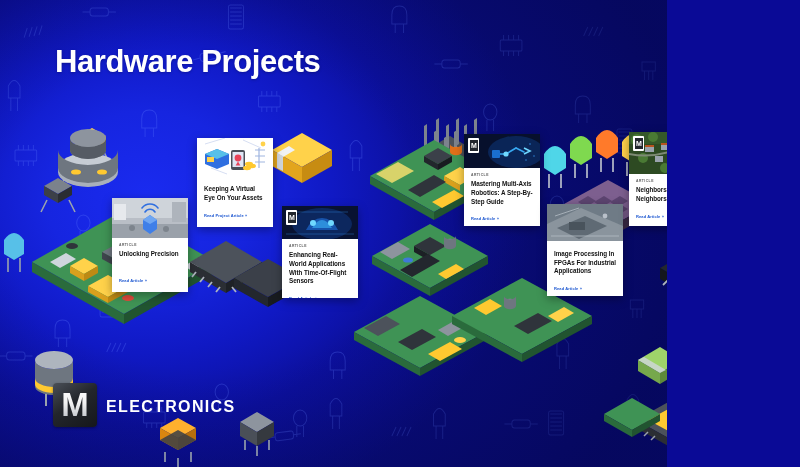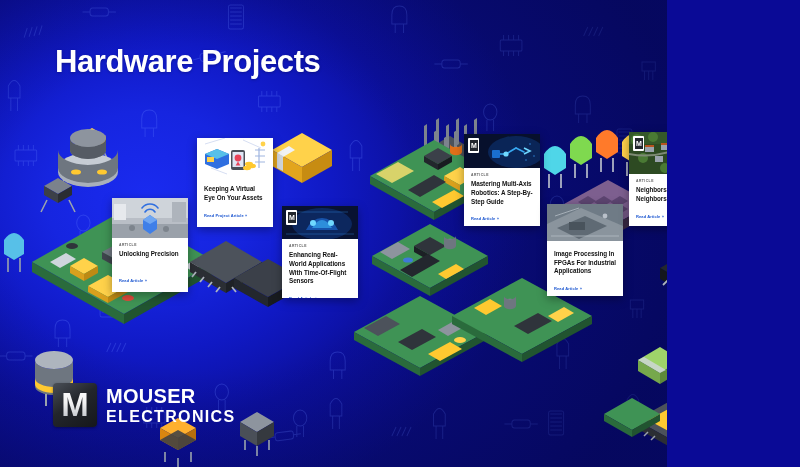--- a/index.html
+++ b/index.html
@@ -730,18 +730,17 @@
     <div class="card-foot">
       <span class="readlink"><span>Read Article</span> <span class="chev">»</span></span>
     </div>
   </div>
 
   <div class="logo">
     <div class="logo-mark">
       <span class="m">M</span>
     </div>
     <div class="logo-text">
-      <div class="logo-top">MOUSER</div>
       <div class="logo-bot">ELECTRONICS</div>
     </div>
   </div>
 
 </div>
 
 </body></html>

